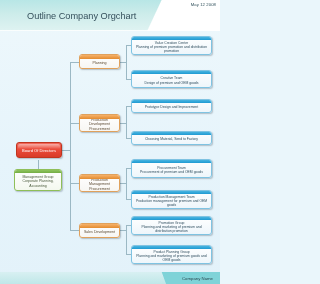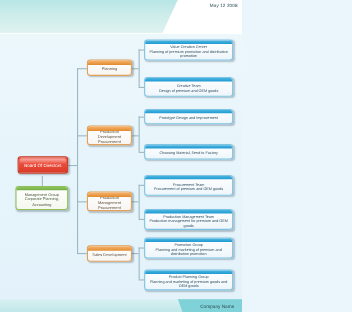--- a/index.html
+++ b/index.html
@@ -106,20 +106,21 @@
 </style>
 </head>
 <body>
 
 <div id="slide">
 
   <div class="hdr-band"></div>
   <div class="hdr-wedge"></div>
   <div class="hdr-rule"></div>
   <div class="date">May 12 2008</div>
+  <div class="title">Outline Company Orgchart</div>
 
   <div class="ln lnh" style="left:62px;top:150px;width:8px;"></div>
 
   <div class="ln lnv" style="left:70px;top:62px;height:168px;"></div>
 
   <div class="ln lnv" style="left:38px;top:160px;height:9px;"></div>
 
   <div class="ln lnh" style="left:70px;top:62px;width:9px;"></div>
   <div class="ln lnh" style="left:70px;top:123px;width:9px;"></div>
   <div class="ln lnh" style="left:70px;top:183px;width:9px;"></div>

